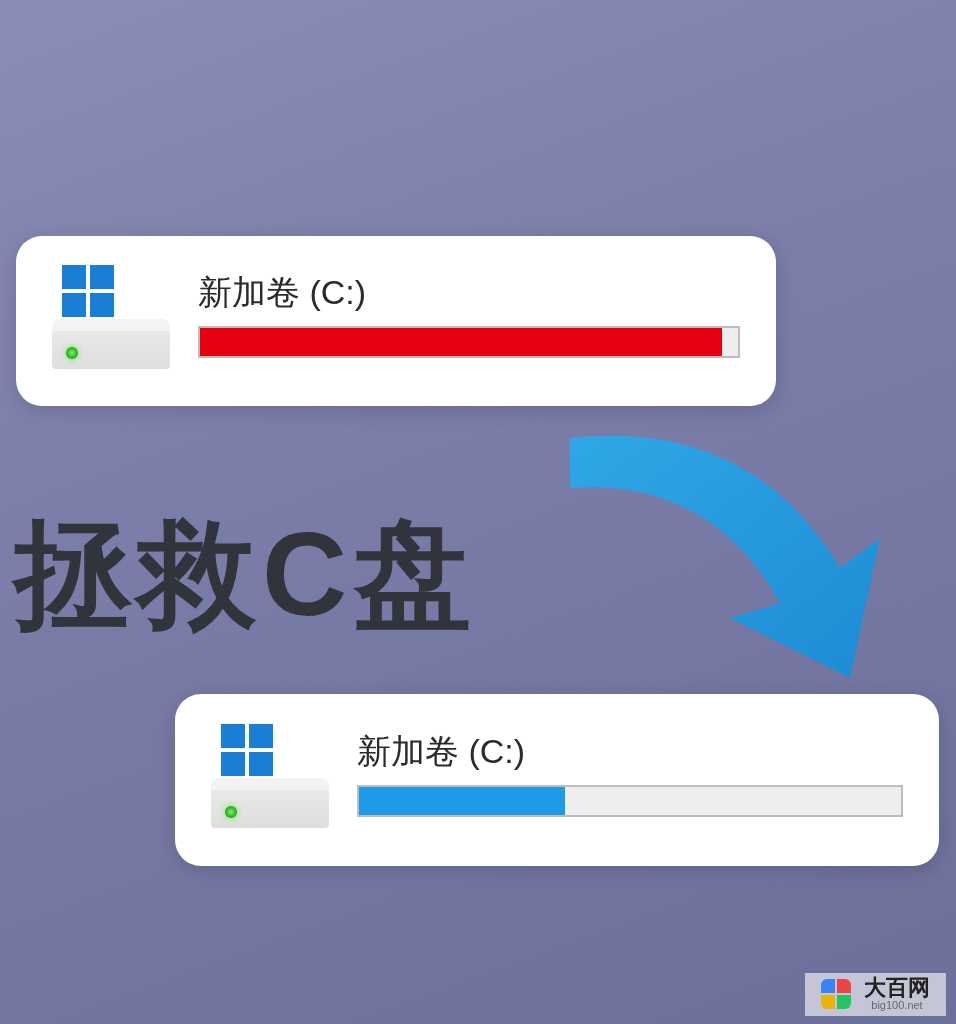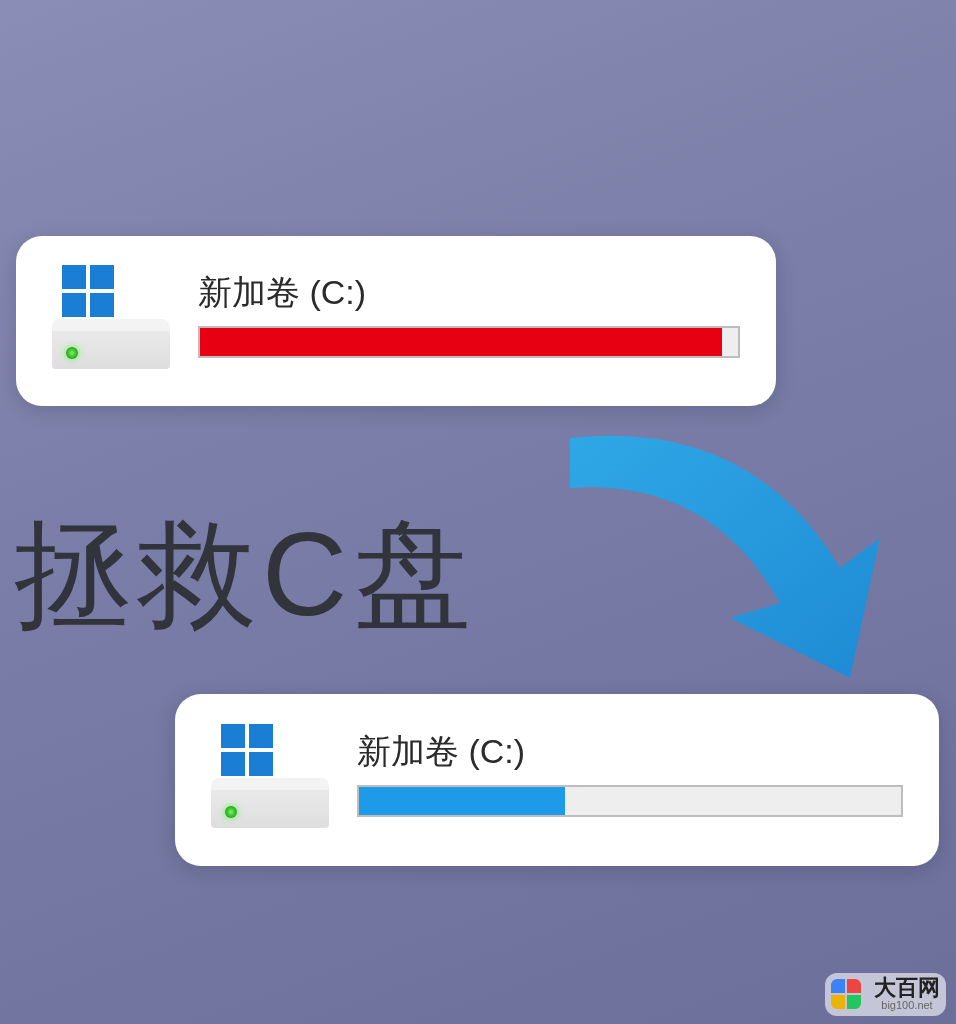--- a/index.html
+++ b/index.html
@@ -95,21 +95,21 @@
     font-size: 30px;
     color: #666;
     letter-spacing: 1px;
   }
 
   .headline {
     position: absolute;
     left: 14px;
     top: 496px;
     font-size: 118px;
-    font-weight: 400;
+    font-weight: 700;
     color: #31343a;
     letter-spacing: 6px;
   }
 
   .arrow {
     position: absolute;
     left: 530px;
     top: 408px;
     width: 400px;
     height: 300px;
@@ -117,22 +117,22 @@
   }
 
   .watermark {
     position: absolute;
     right: 10px;
     bottom: 8px;
     display: flex;
     align-items: center;
     gap: 13px;
     background: rgba(255,255,255,0.6);
-    padding: 4px 6px;
-    border-radius: 12px;
+    padding: 4px 16px;
+    border-radius: 0;
   }
   .wm-logo {
     width: 30px;
     height: 30px;
     display: grid;
     grid-template-columns: 1fr 1fr;
     grid-template-rows: 1fr 1fr;
     gap: 2px;
   }
   .wm-logo .q1 { background: #3b82f6; border-radius: 6px 0 0 0; }

